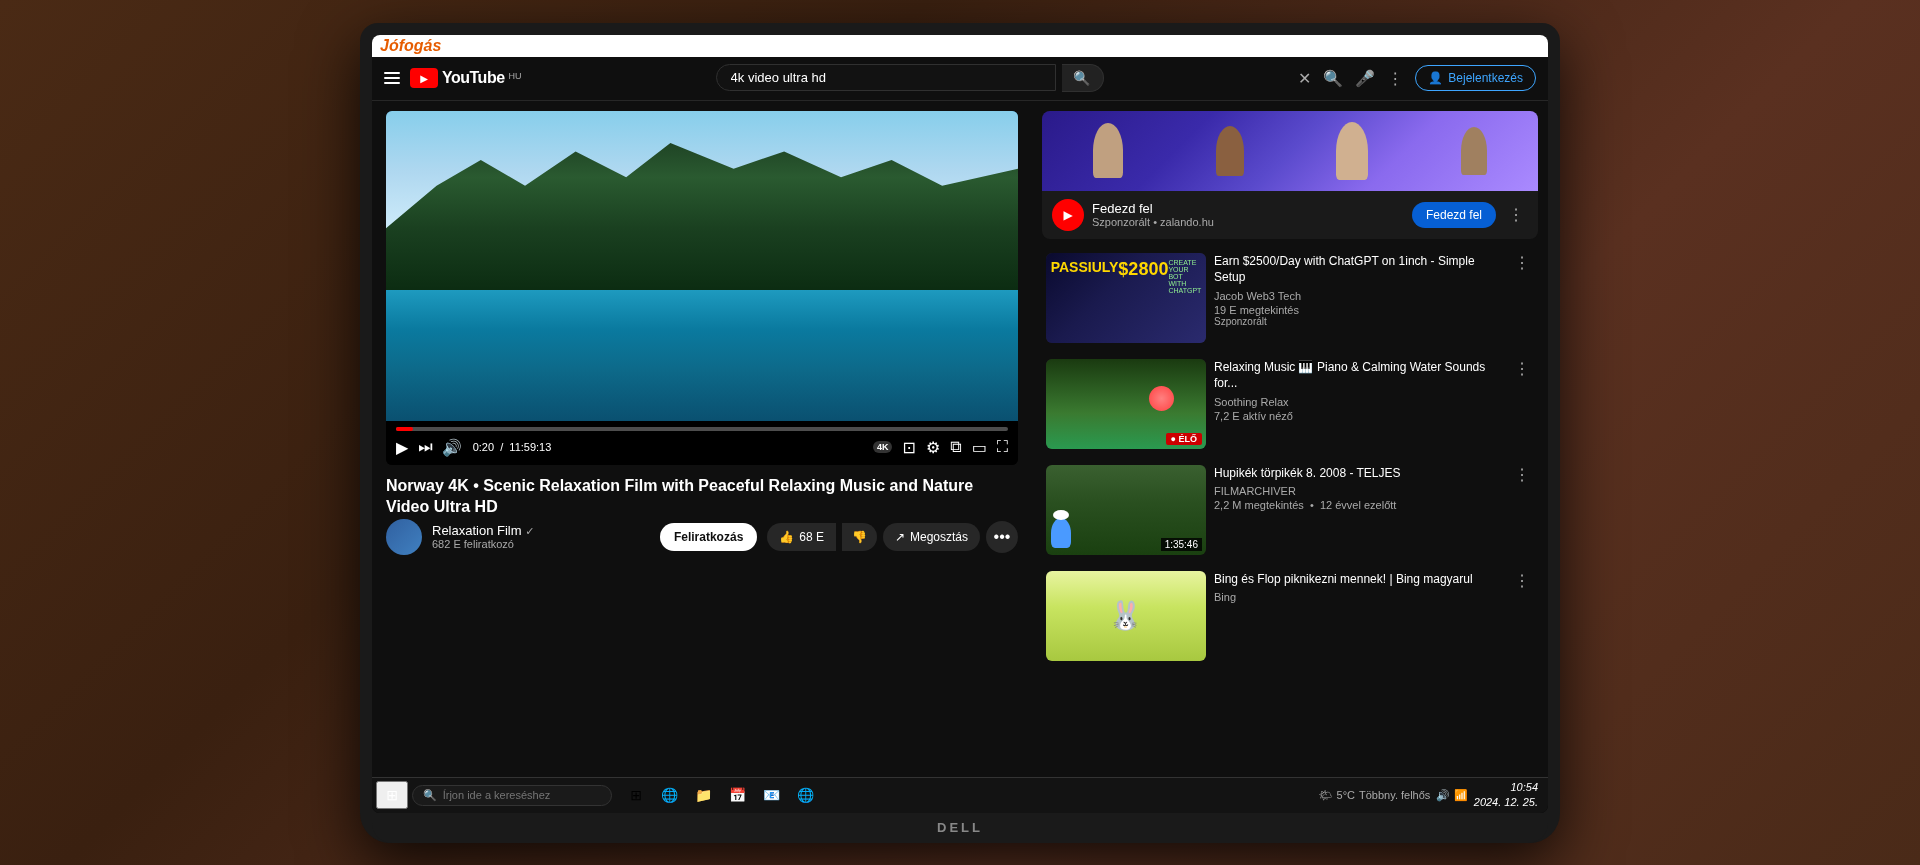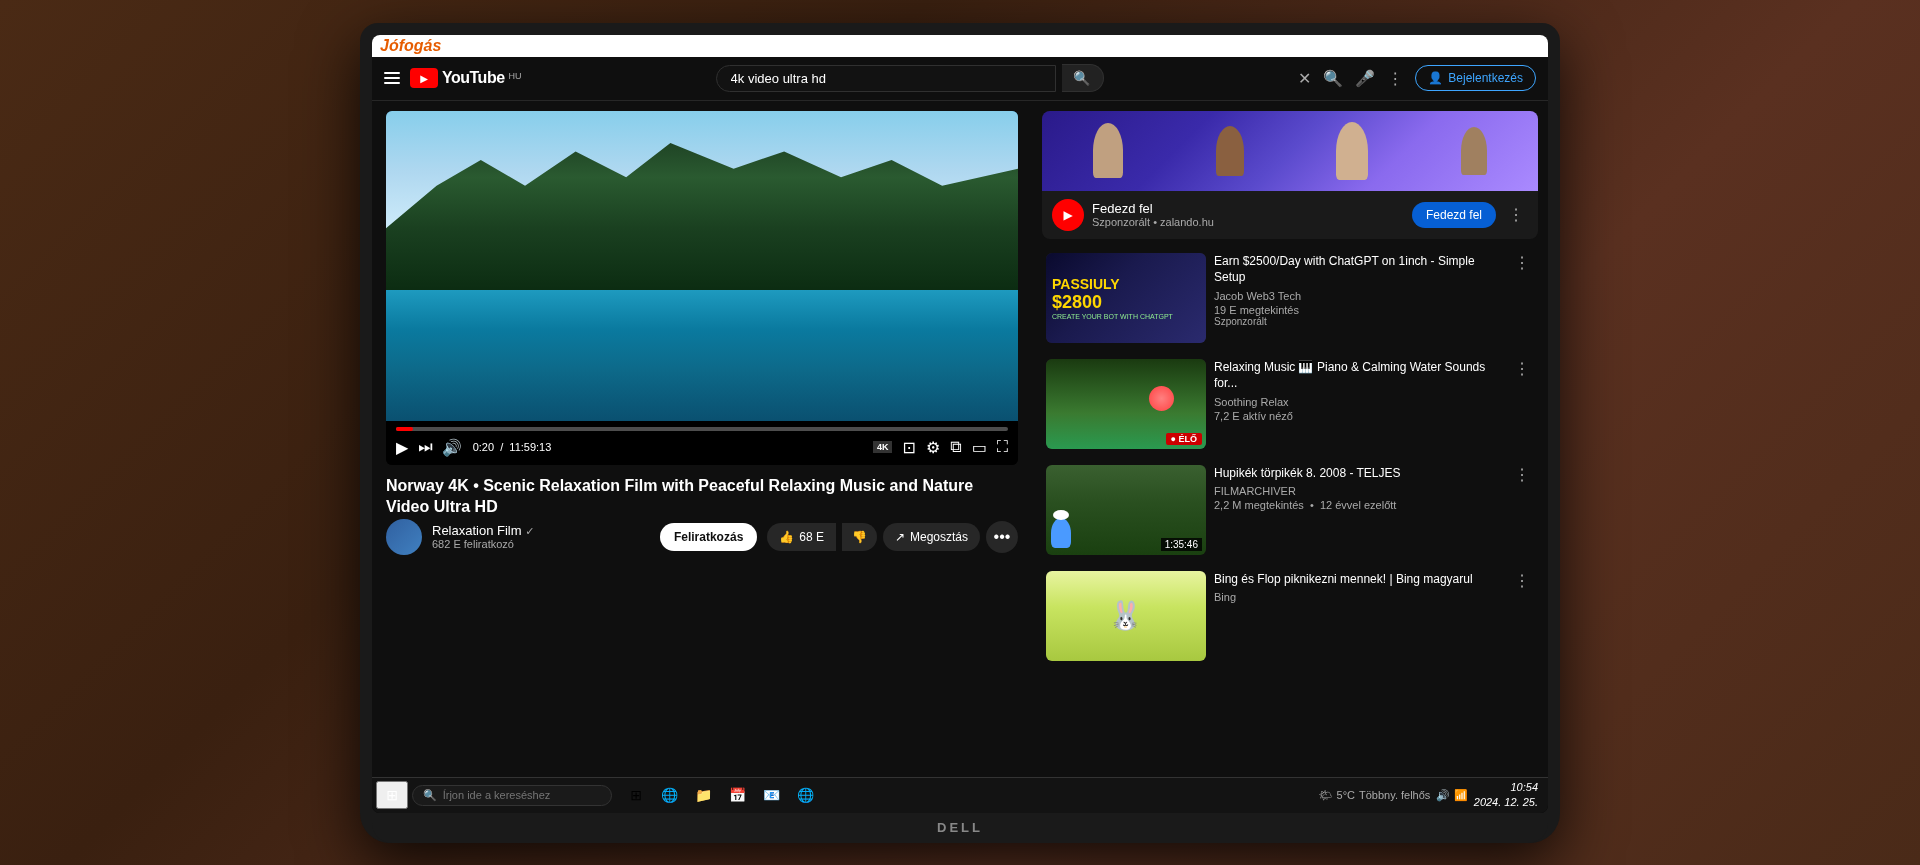--- a/index.html
+++ b/index.html
@@ -101,21 +101,21 @@
     .yt-logo-country {
       color: #aaa;
       font-size: 9px;
       align-self: flex-start;
       margin-top: 3px;
     }
 
     .yt-search-bar {
       flex: 1;
       display: flex;
-      align-items: center;
+      align-items: flex-start;
       justify-content: center;
       gap: 6px;
     }
 
     .yt-search-input {
       background: #121212;
       border: 1px solid #303030;
       border-radius: 20px 0 0 20px;
       color: #fff;
       padding: 5px 14px;
@@ -286,21 +286,21 @@
       white-space: nowrap;
     }
 
     .ctrl-spacer { flex: 1; }
 
     .quality-badge {
       background: rgba(255,255,255,0.2);
       color: #fff;
       font-size: 9px;
       padding: 1px 4px;
-      border-radius: 0;
+      border-radius: 6px;
       font-weight: bold;
     }
 
     
     .video-info {
       padding: 10px 0;
     }
 
     .video-title {
       color: #fff;
@@ -692,21 +692,20 @@
       font-style: italic;
       font-weight: bold;
       font-size: 16px;
     }
 
     .thumb-chatgpt-content {
       width: 100%;
       height: 100%;
       background: linear-gradient(135deg, #0a0a2e 0%, #1a1a4e 40%, #2a2a6e 100%);
       display: flex;
-      flex-direction: column;
       align-items: flex-start;
       justify-content: center;
       padding: 6px;
       position: relative;
     }
 
     .thumb-relaxing-content {
       width: 100%;
       height: 100%;
       background: linear-gradient(180deg, #1a3a10 0%, #2a5a20 30%, #3a7a30 60%, #2a9a50 100%);

